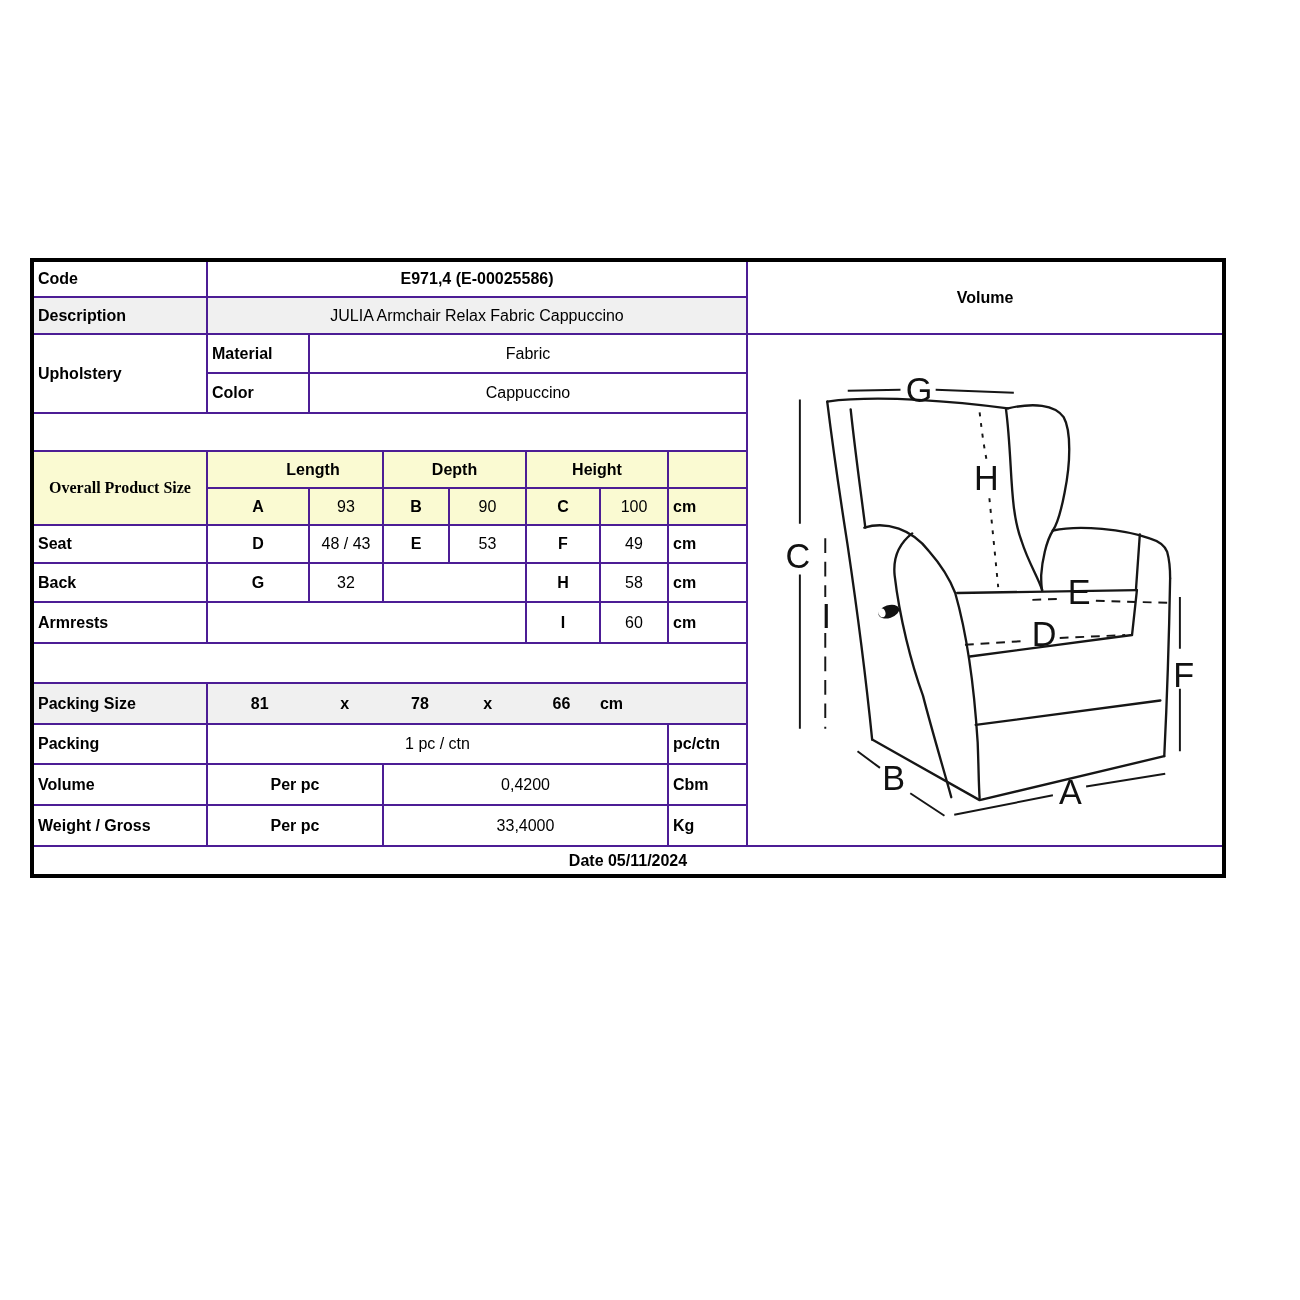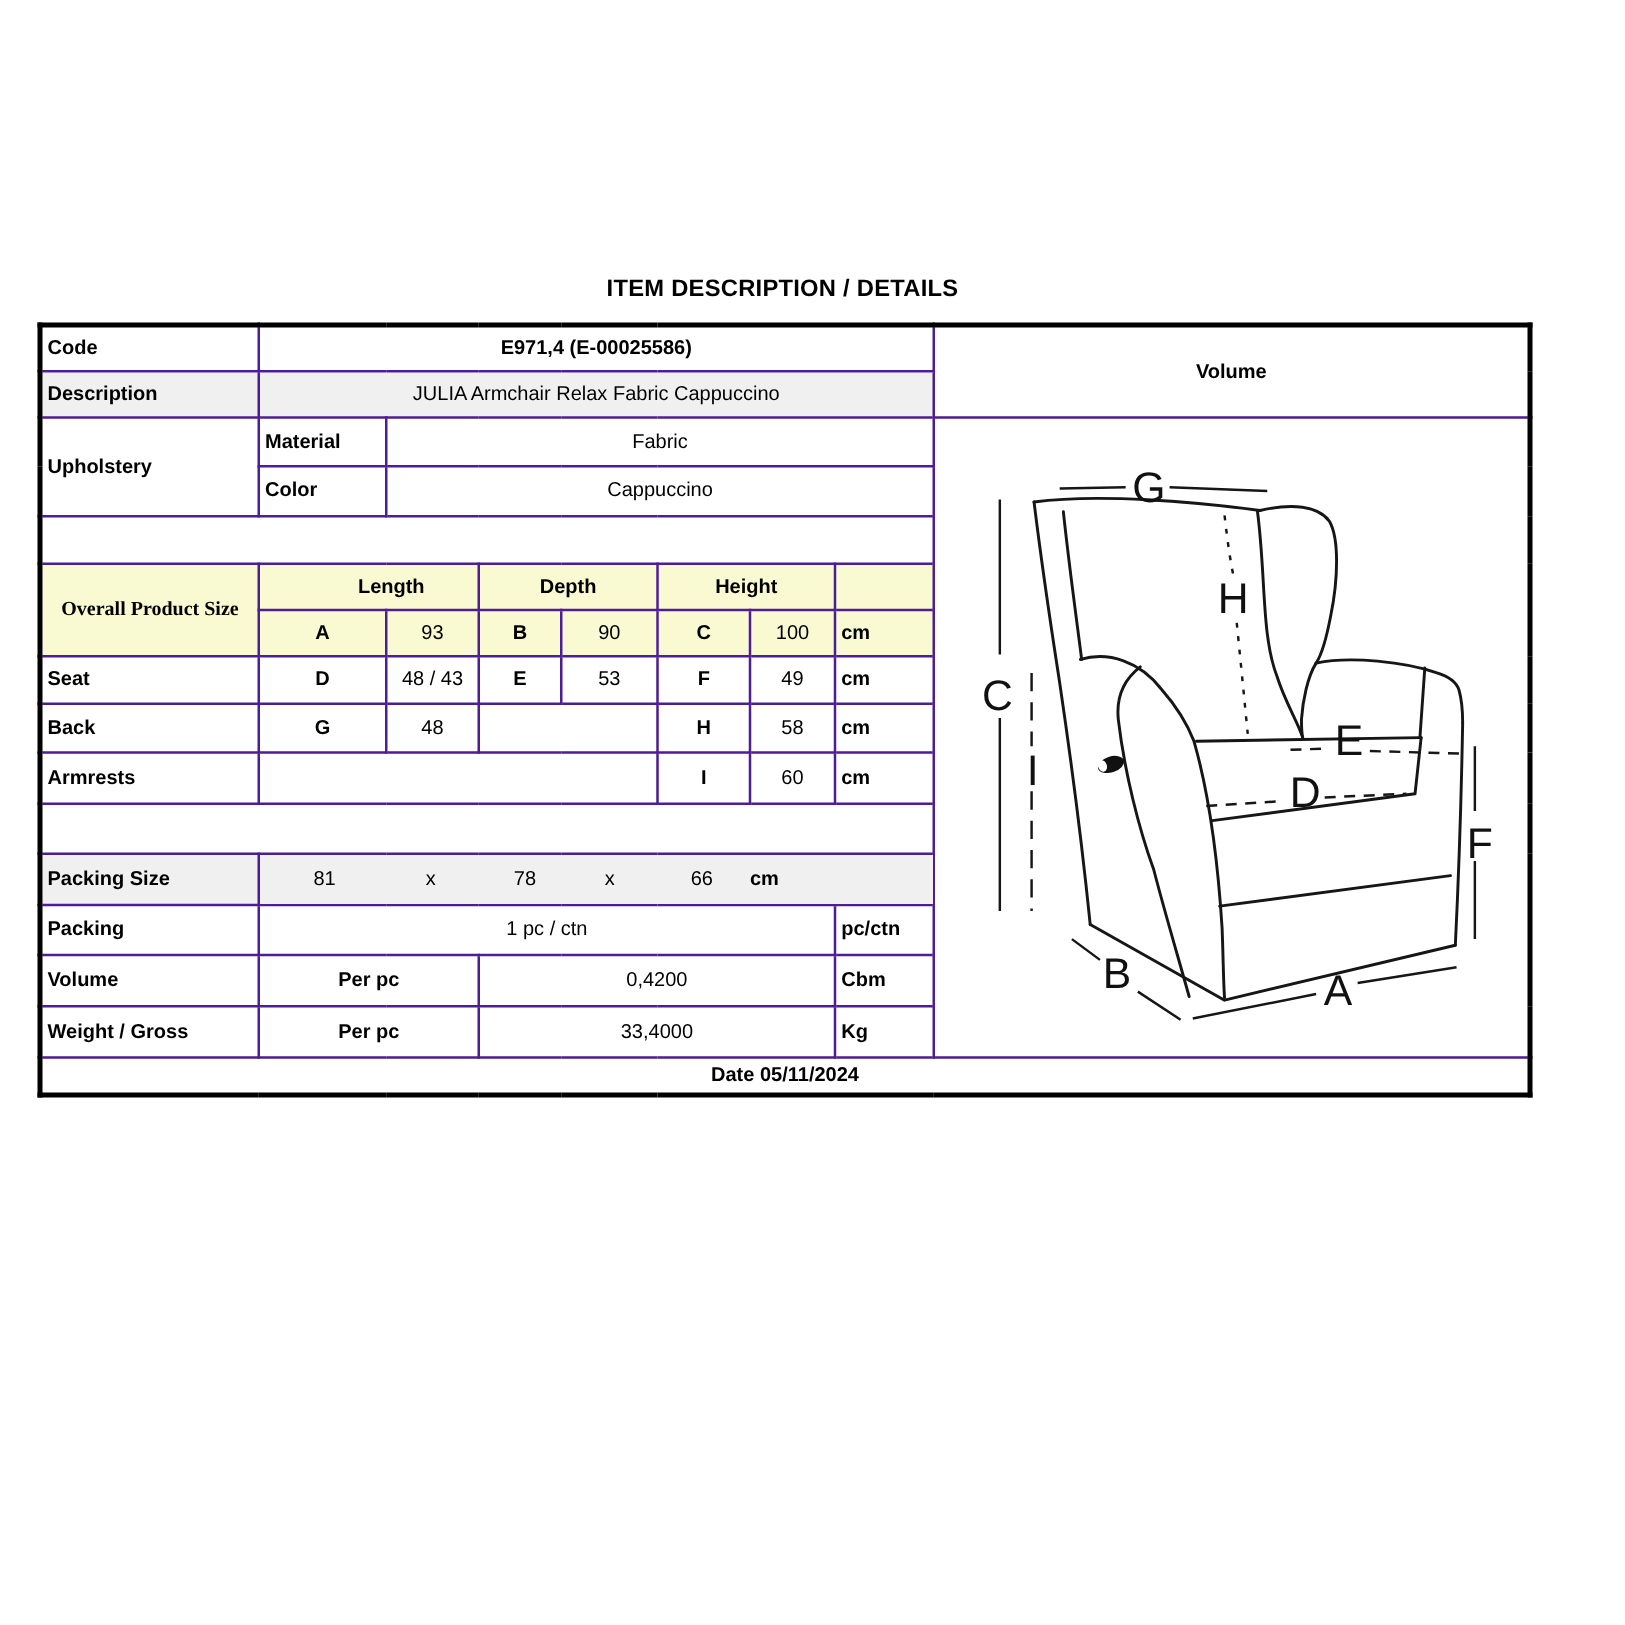--- a/index.html
+++ b/index.html
@@ -12,36 +12,35 @@
   table.spec{border:4px solid #000;}
   table.spec td{border:2px solid #4c1d95;padding:0 4px;font-size:16px;overflow:hidden;
                 vertical-align:middle;}
   td.lbl{font-weight:bold;text-align:left;padding-left:6px;}
   td.ctr{text-align:center;}
   td.b{font-weight:bold;}
   td.unit{font-weight:bold;text-align:left;padding-left:5px;}
   td.nopad{padding:0;}
   td.size-head{font-weight:bold;text-align:center;padding:0 14px;line-height:1.15;}
   .psize-cell{position:relative;}
-  .psize-cell span{position:absolute;top:50%;transform:translate(-50%,-50%);}
+  .psize-cell span{position:absolute;top:50%;transform:translate(-50%,-50%);font-weight:bold;}
   .psize-cell .pb{font-weight:bold;}
   .draw-head{font-weight:bold;text-align:center;font-size:17px;}
   .draw-body{vertical-align:top;}
   .draw-body svg{display:block;width:100%;height:100%;}
   .date-cell{font-weight:bold;text-align:center;font-size:15.5px;}
   svg text{font-family:"Liberation Sans",sans-serif;font-size:35px;fill:#111;}
   svg .chair{fill:none;stroke:#161616;stroke-width:2.4;stroke-linecap:round;stroke-linejoin:round;}
   svg .dim{fill:none;stroke:#161616;stroke-width:2;}
 </style>
 </head>
 <body>
 
 <div class="page">
 
-  <div class="doc-title">ITEM DESCRIPTION / DETAILS</div>
 
   <table class="spec">
     <colgroup>
       <col style="width:175px">
         <col style="width:102px">
         <col style="width:74px">
       <col style="width:66px">
         <col style="width:77px">
         <col style="width:74px">
       <col style="width:68px">
@@ -150,21 +149,21 @@
       <td class="ctr b">E</td>
       <td class="ctr">53</td>
       <td class="ctr b">F</td>
       <td class="ctr">49</td>
       <td class="unit">cm</td>
     </tr>
 
     <tr style="height:39px">
       <td class="lbl">Back</td>
       <td class="ctr b">G</td>
-      <td class="ctr">48</td>
+      <td class="ctr">32</td>
       <td colspan="2"></td>
       <td class="ctr b">H</td>
       <td class="ctr">58</td>
       <td class="unit">cm</td>
     </tr>
 
     <tr style="height:41px">
       <td class="lbl">Armrests</td>
       <td colspan="4"></td>
       <td class="ctr b">I</td>

